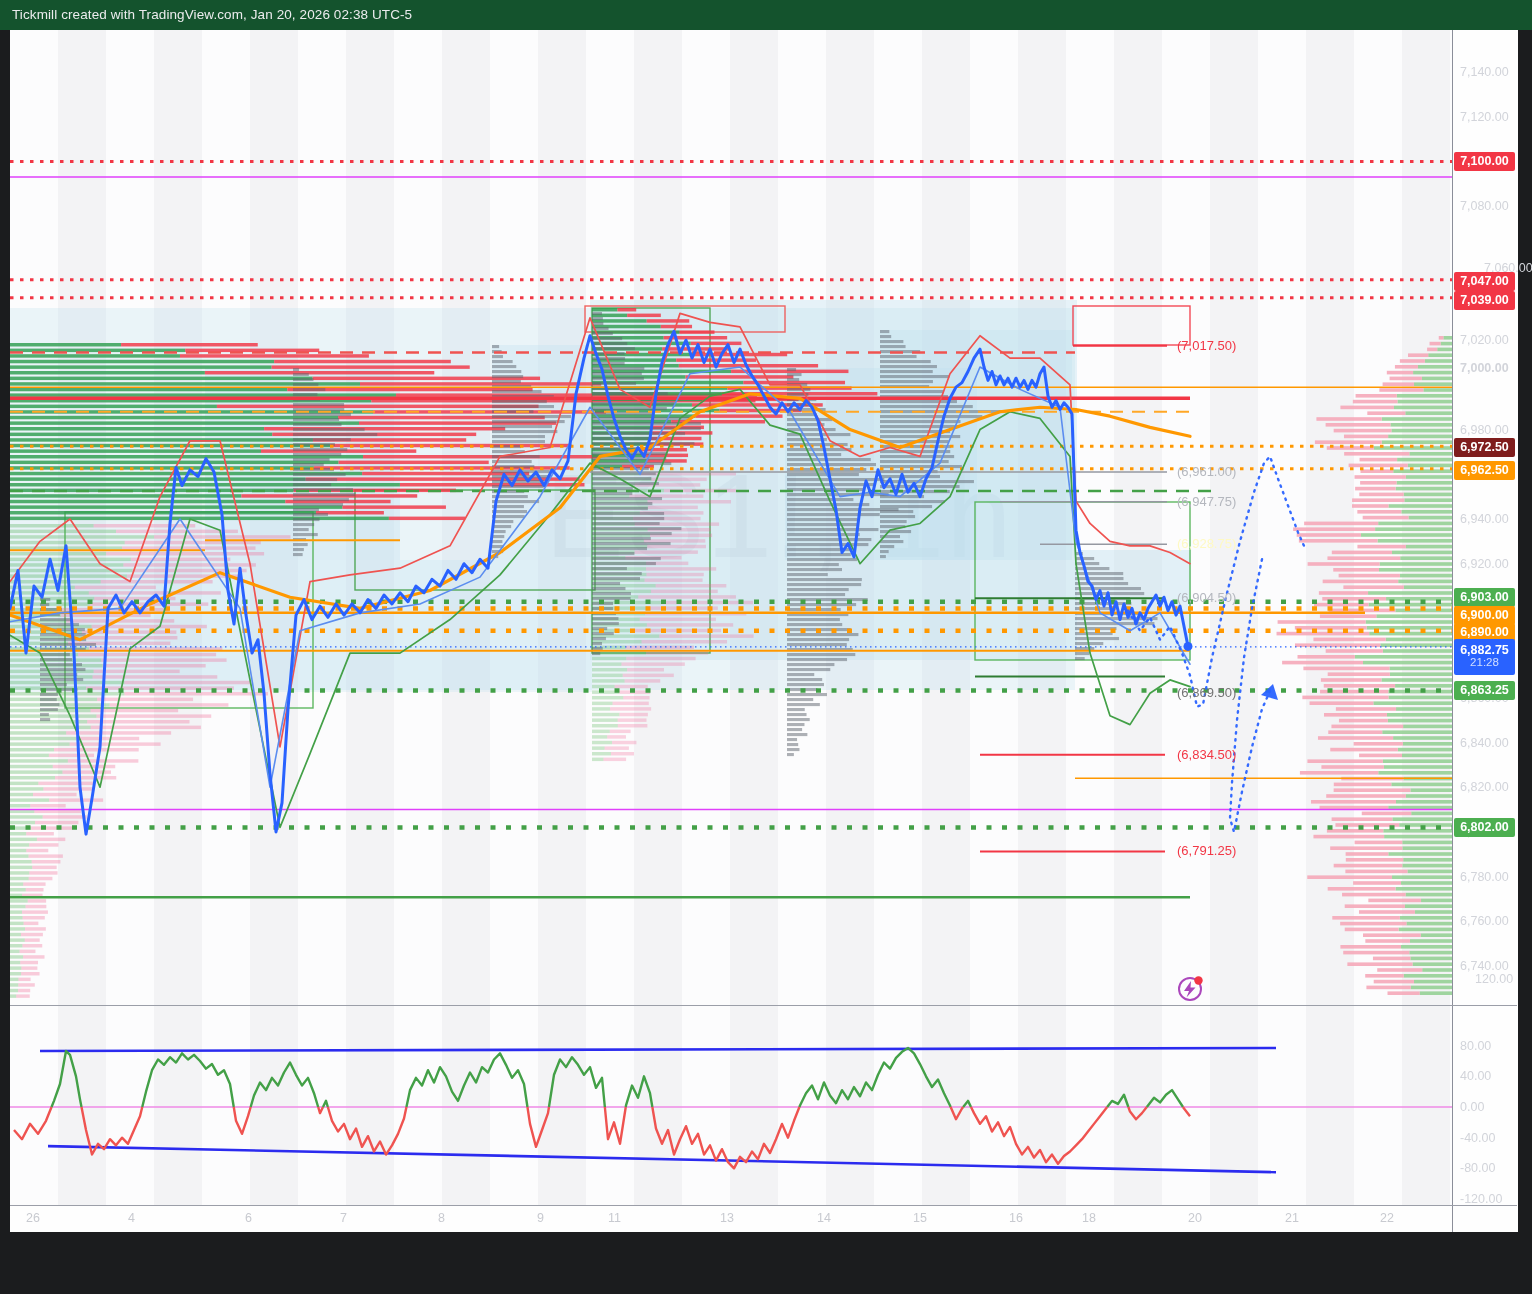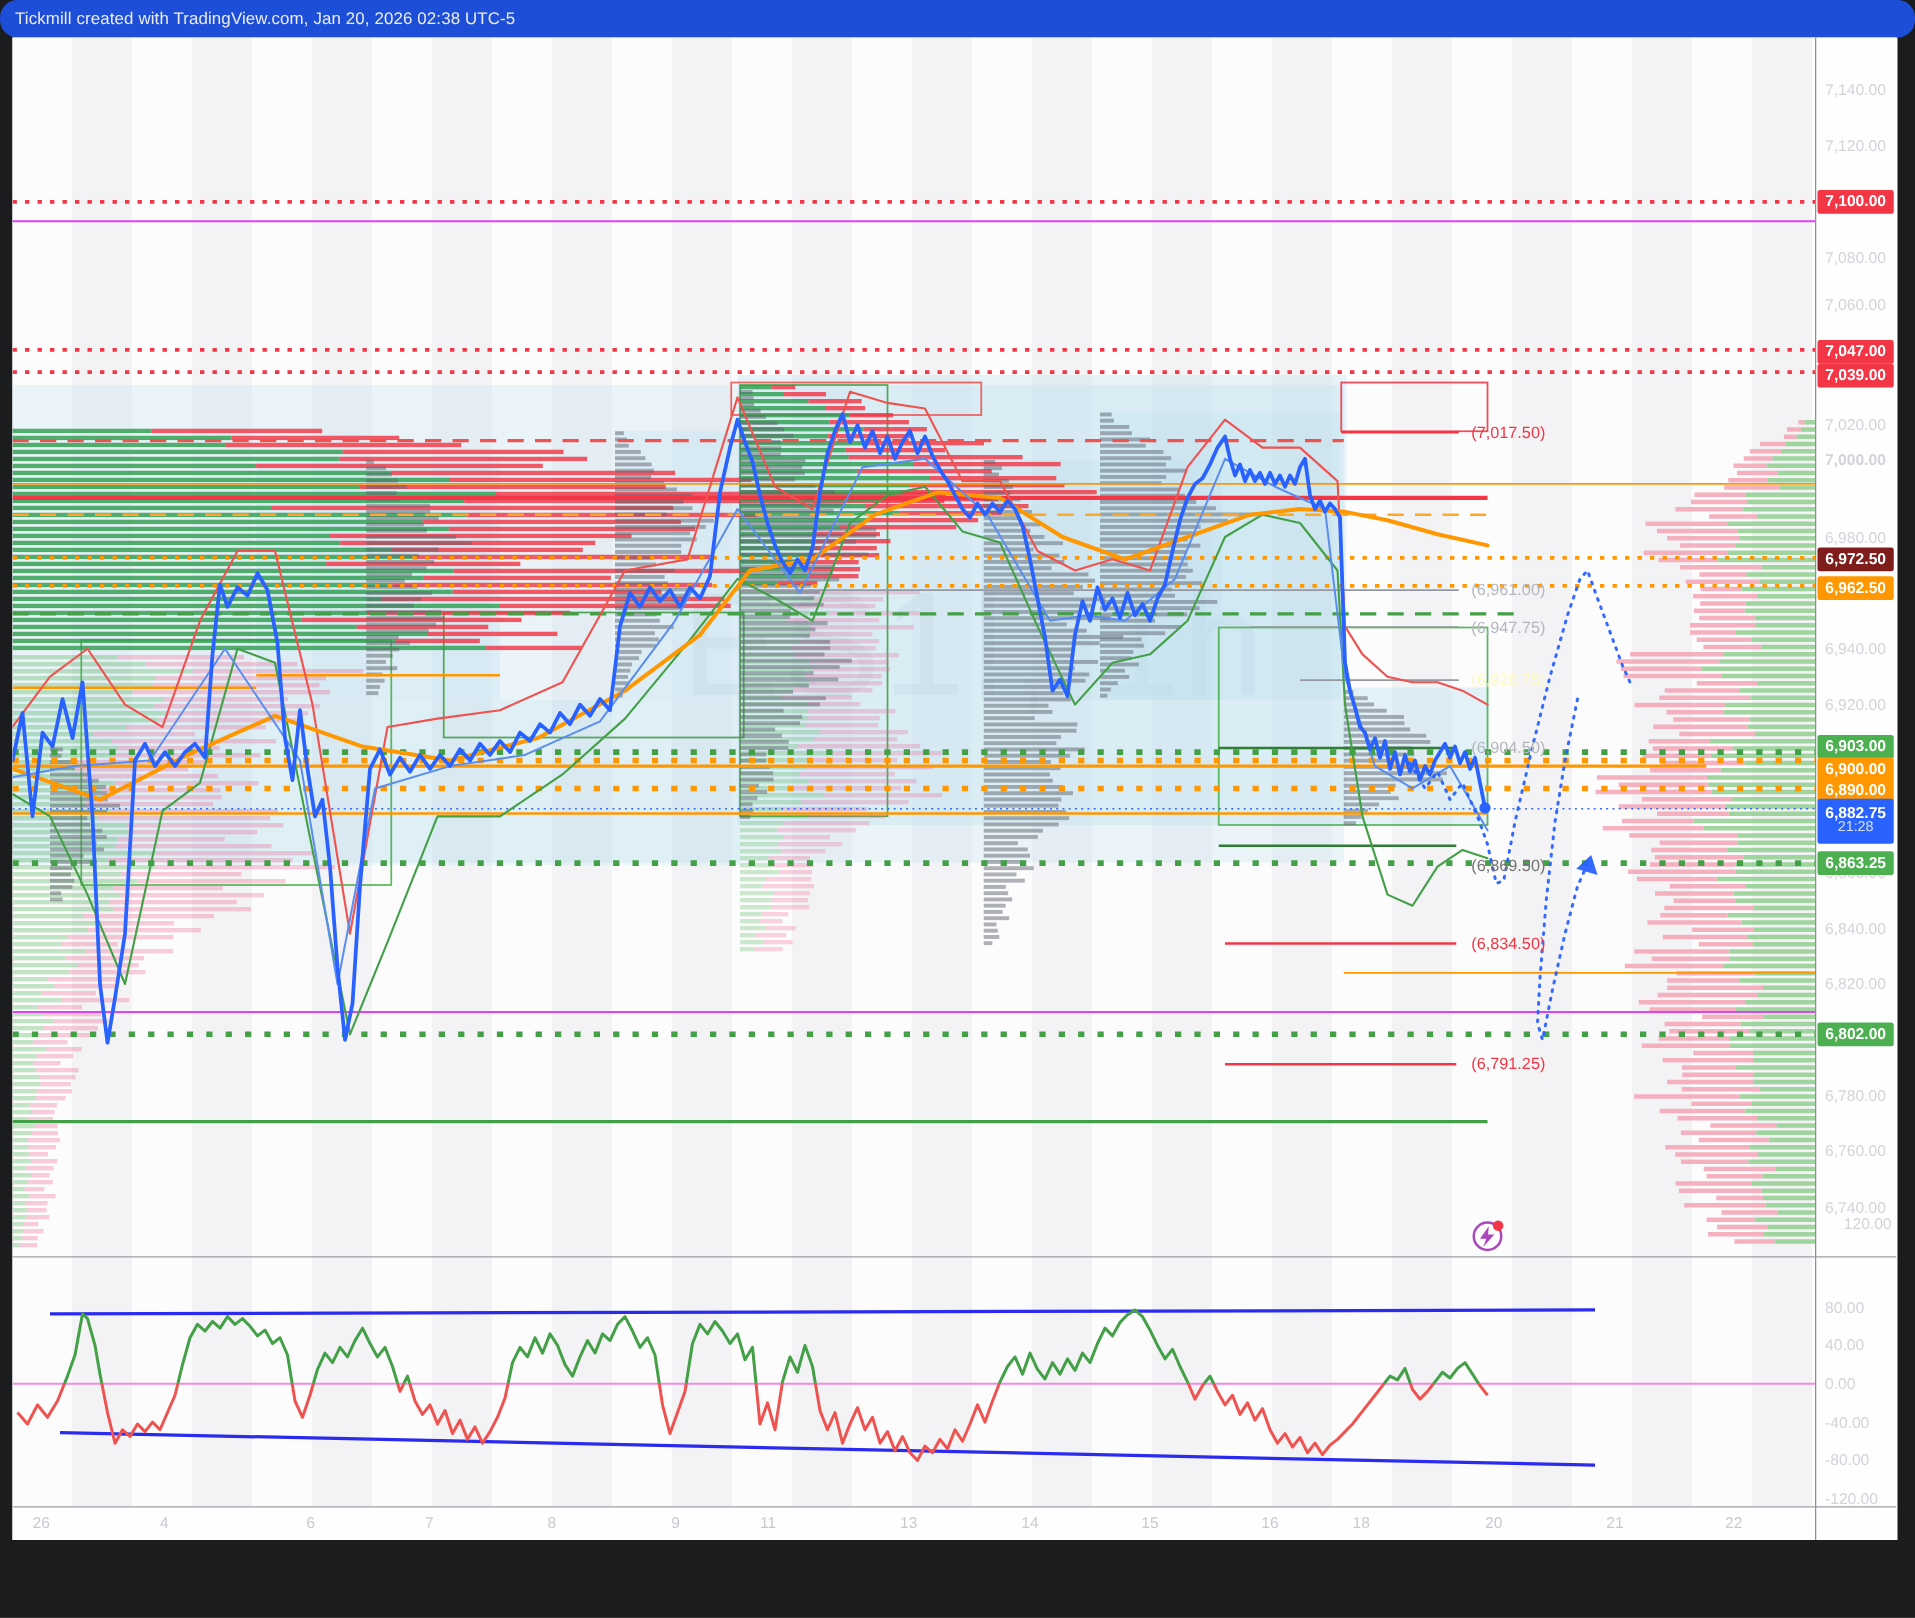--- a/index.html
+++ b/index.html
@@ -1,17 +1,17 @@
 <!DOCTYPE html>
 <html><head>
 <meta charset="utf-8">
 <style>
   html,body{margin:0;padding:0;background:#1b1c1e;width:1532px;height:1294px;overflow:hidden;
     font-family:"Liberation Sans",sans-serif;-webkit-font-smoothing:antialiased;}
-  #header-bar{position:absolute;left:0;top:0;width:1532px;height:30px;background:#1d4ed8;border-radius:14px;}
+  #header-bar{position:absolute;left:0;top:0;width:1532px;height:30px;background:#14532d;}
   #header-title{position:absolute;left:12px;top:7px;color:#ececee;font-size:13.5px;letter-spacing:.1px;}
   #chart-bg{position:absolute;left:10px;top:30px;width:1507px;height:1202px;background:#fdfdfe;}
   #stripes{position:absolute;left:10px;top:30px;width:1442px;height:1175px;
     background:repeating-linear-gradient(90deg,#fcfcfd 0 48px,#f3f3f5 48px 96px);}
   #watermark{position:absolute;left:545px;top:448px;font-size:118px;font-weight:400;
     color:rgba(105,115,130,0.12);letter-spacing:2px;white-space:nowrap;pointer-events:none;}
   #plot{position:absolute;left:10px;top:30px;}
   #labels-layer{position:absolute;left:0;top:0;width:1276px;height:1294px;pointer-events:none;}
   .chart-label{position:absolute;font-size:13px;white-space:nowrap;}
   #price-axis{position:absolute;left:1452px;top:30px;width:65px;height:1202px;background:#fefefe;
@@ -1079,21 +1079,21 @@
       <div class="chart-label" style="left: 1177px; top: 685px; color: #737373;">(6,869.50)</div>
       <div class="chart-label" style="left: 1177px; top: 746.793px; color: rgb(242, 54, 69);">(6,834.50)</div>
       <div class="chart-label" style="left: 1177px; top: 843.456px; color: rgb(242, 54, 69);">(6,791.25)</div>
     </div>
 
   <div id="price-axis">
       <div class="tick" style="top: 35px;">7,140.00</div>
       <div class="tick" style="top: 79.7px;">7,120.00</div>
       <div class="tick" style="top: 124.4px;">7,100.00</div>
       <div class="tick" style="top: 169.1px;">7,080.00</div>
-      <div class="tick" style="top: 207px;">7,060.00</div>
+      <div class="tick" style="top: 231px; margin-left: 24px;">7,060.00</div>
       <div class="tick" style="top: 258.5px;">7,040.00</div>
       <div class="tick" style="top: 303.2px;">7,020.00</div>
       <div class="tick" style="top: 331px; font-weight: bold;">7,000.00</div>
       <div class="tick" style="top: 392.6px;">6,980.00</div>
       <div class="tick" style="top: 437.3px;">6,960.00</div>
       <div class="tick" style="top: 482px;">6,940.00</div>
       <div class="tick" style="top: 526.7px;">6,920.00</div>
       <div class="tick" style="top: 571.4px;">6,900.00</div>
       <div class="tick" style="top: 616.1px;">6,880.00</div>
       <div class="tick" style="top: 660.8px;">6,860.00</div>

